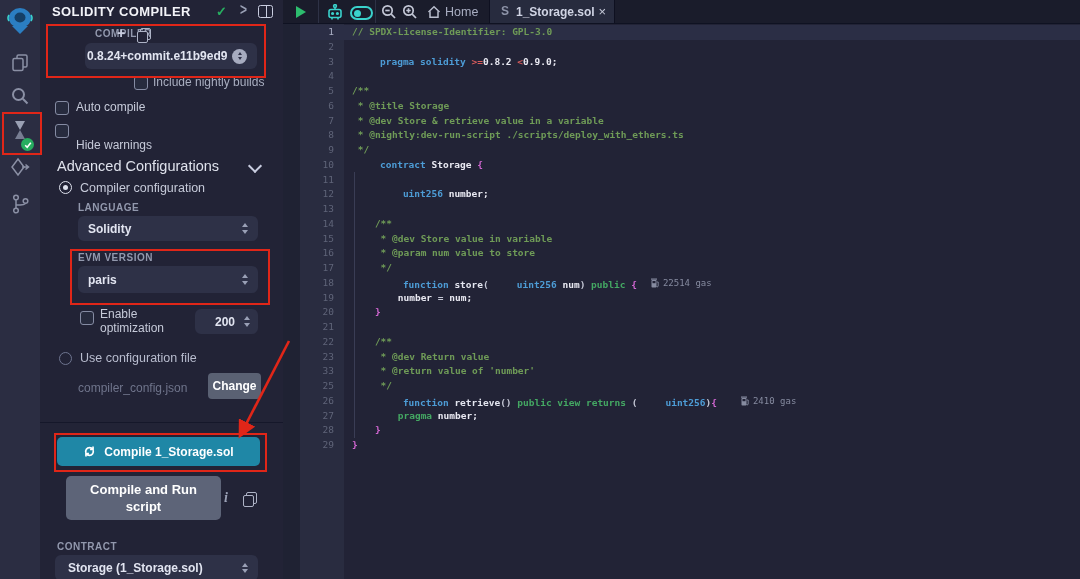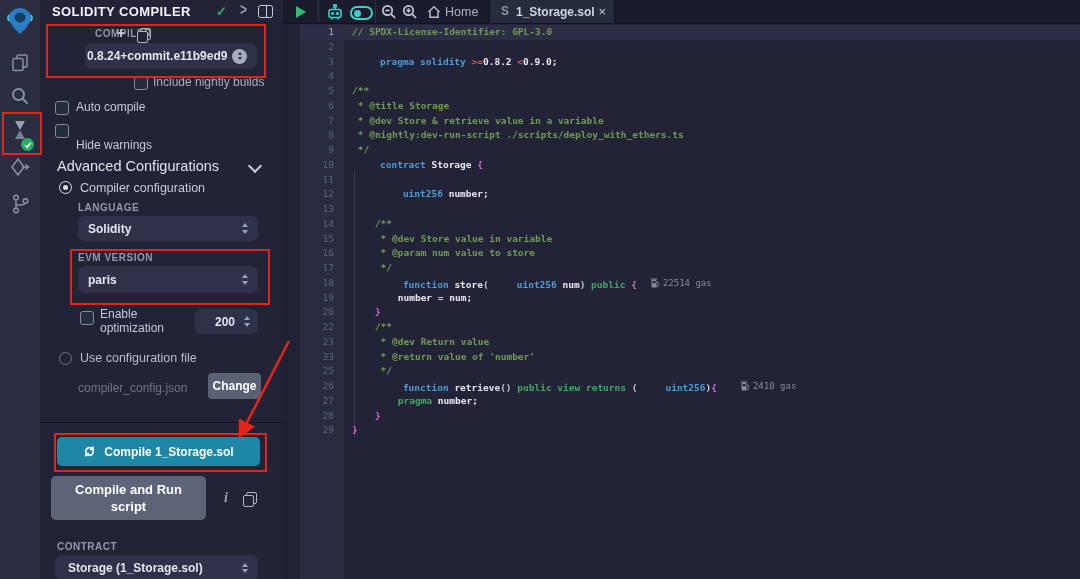--- a/index.html
+++ b/index.html
@@ -222,21 +222,21 @@
     <div class="btn btn-compile" style="left:17px;top:437px;width:203px;height:29px;">
       <svg width="13" height="13" viewBox="0 0 14 14" fill="none" stroke="#fff" stroke-width="1.8">
         <path d="M3.2 8.5 A4.2 4.2 0 0 1 7 2.8 a4.2 4.2 0 0 1 3.6 2"></path>
         <path d="M10.8 1.6 v3.2 h-3.2" fill="none"></path>
         <path d="M10.8 5.5 A4.2 4.2 0 0 1 7 11.2 a4.2 4.2 0 0 1 -3.6 -2"></path>
         <path d="M3.2 12.4 v-3.2 h3.2" fill="none"></path>
       </svg>
       <span>Compile 1_Storage.sol</span>
     </div>
 
-    <div class="btn btn-run" style="left:11px;top:476px;width:155px;height:44px;box-sizing:border-box;">Compile and Run script</div>
+    <div class="btn btn-run" style="left:26px;top:476px;width:155px;height:44px;box-sizing:border-box;">Compile and Run script</div>
     <span class="infoic" style="left:184px;top:490px;">i</span>
     <span class="cpy" style="left:206px;top:492px;"></span>
 
     <div class="slabel" style="left:17px;top:541px;">CONTRACT</div>
     <div class="select" style="left:15px;top:555px;width:203px;height:26px;box-sizing:border-box;padding-left:13px;">
       <span>Storage (1_Storage.sol)</span>
       <span class="step">
           <i class="up"></i>
           <i class="dn"></i>
         </span>
@@ -370,20 +370,24 @@
                 <rect x="0" y="0.5" width="6" height="1.2"></rect>
               </svg>22514 gas</span></span>
         </div>
         <div class="line">
           <span class="ln">19</span>
           <span class="ct"><span class="tk-pl">        </span><span class="tk-id">number</span><span class="tk-pl"> = </span><span class="tk-id">num;</span></span>
         </div>
         <div class="line">
           <span class="ln">20</span>
           <span class="ct"><span class="tk-br">    }</span></span>
+        </div>
+        <div class="line">
+          <span class="ln">21</span>
+          <span class="ct"></span>
         </div>
         <div class="line">
           <span class="ln">22</span>
           <span class="ct"><span class="tk-cm">    /**</span></span>
         </div>
         <div class="line">
           <span class="ln">23</span>
           <span class="ct"><span class="tk-cm">     * @dev Return value</span></span>
         </div>
         <div class="line">

